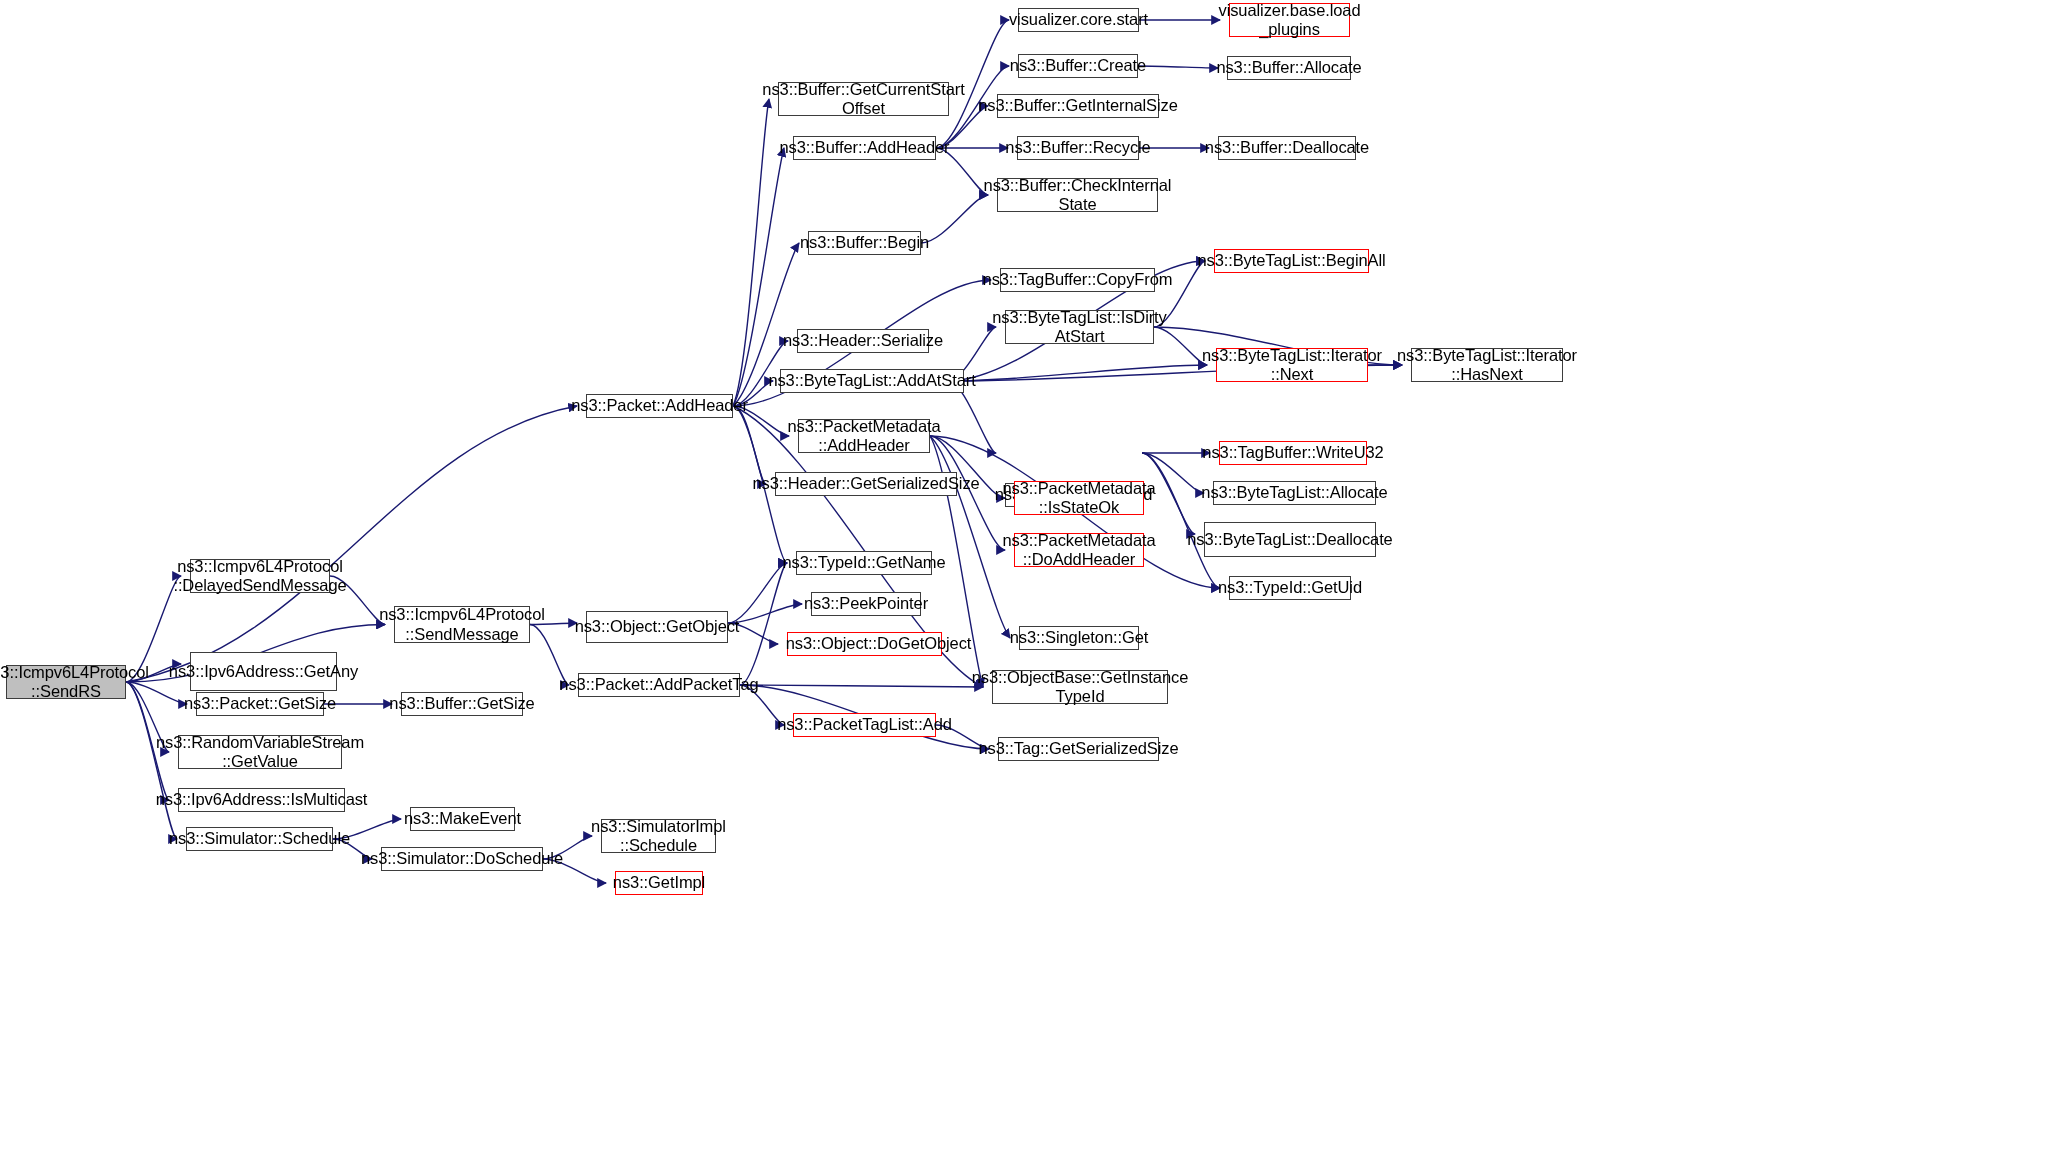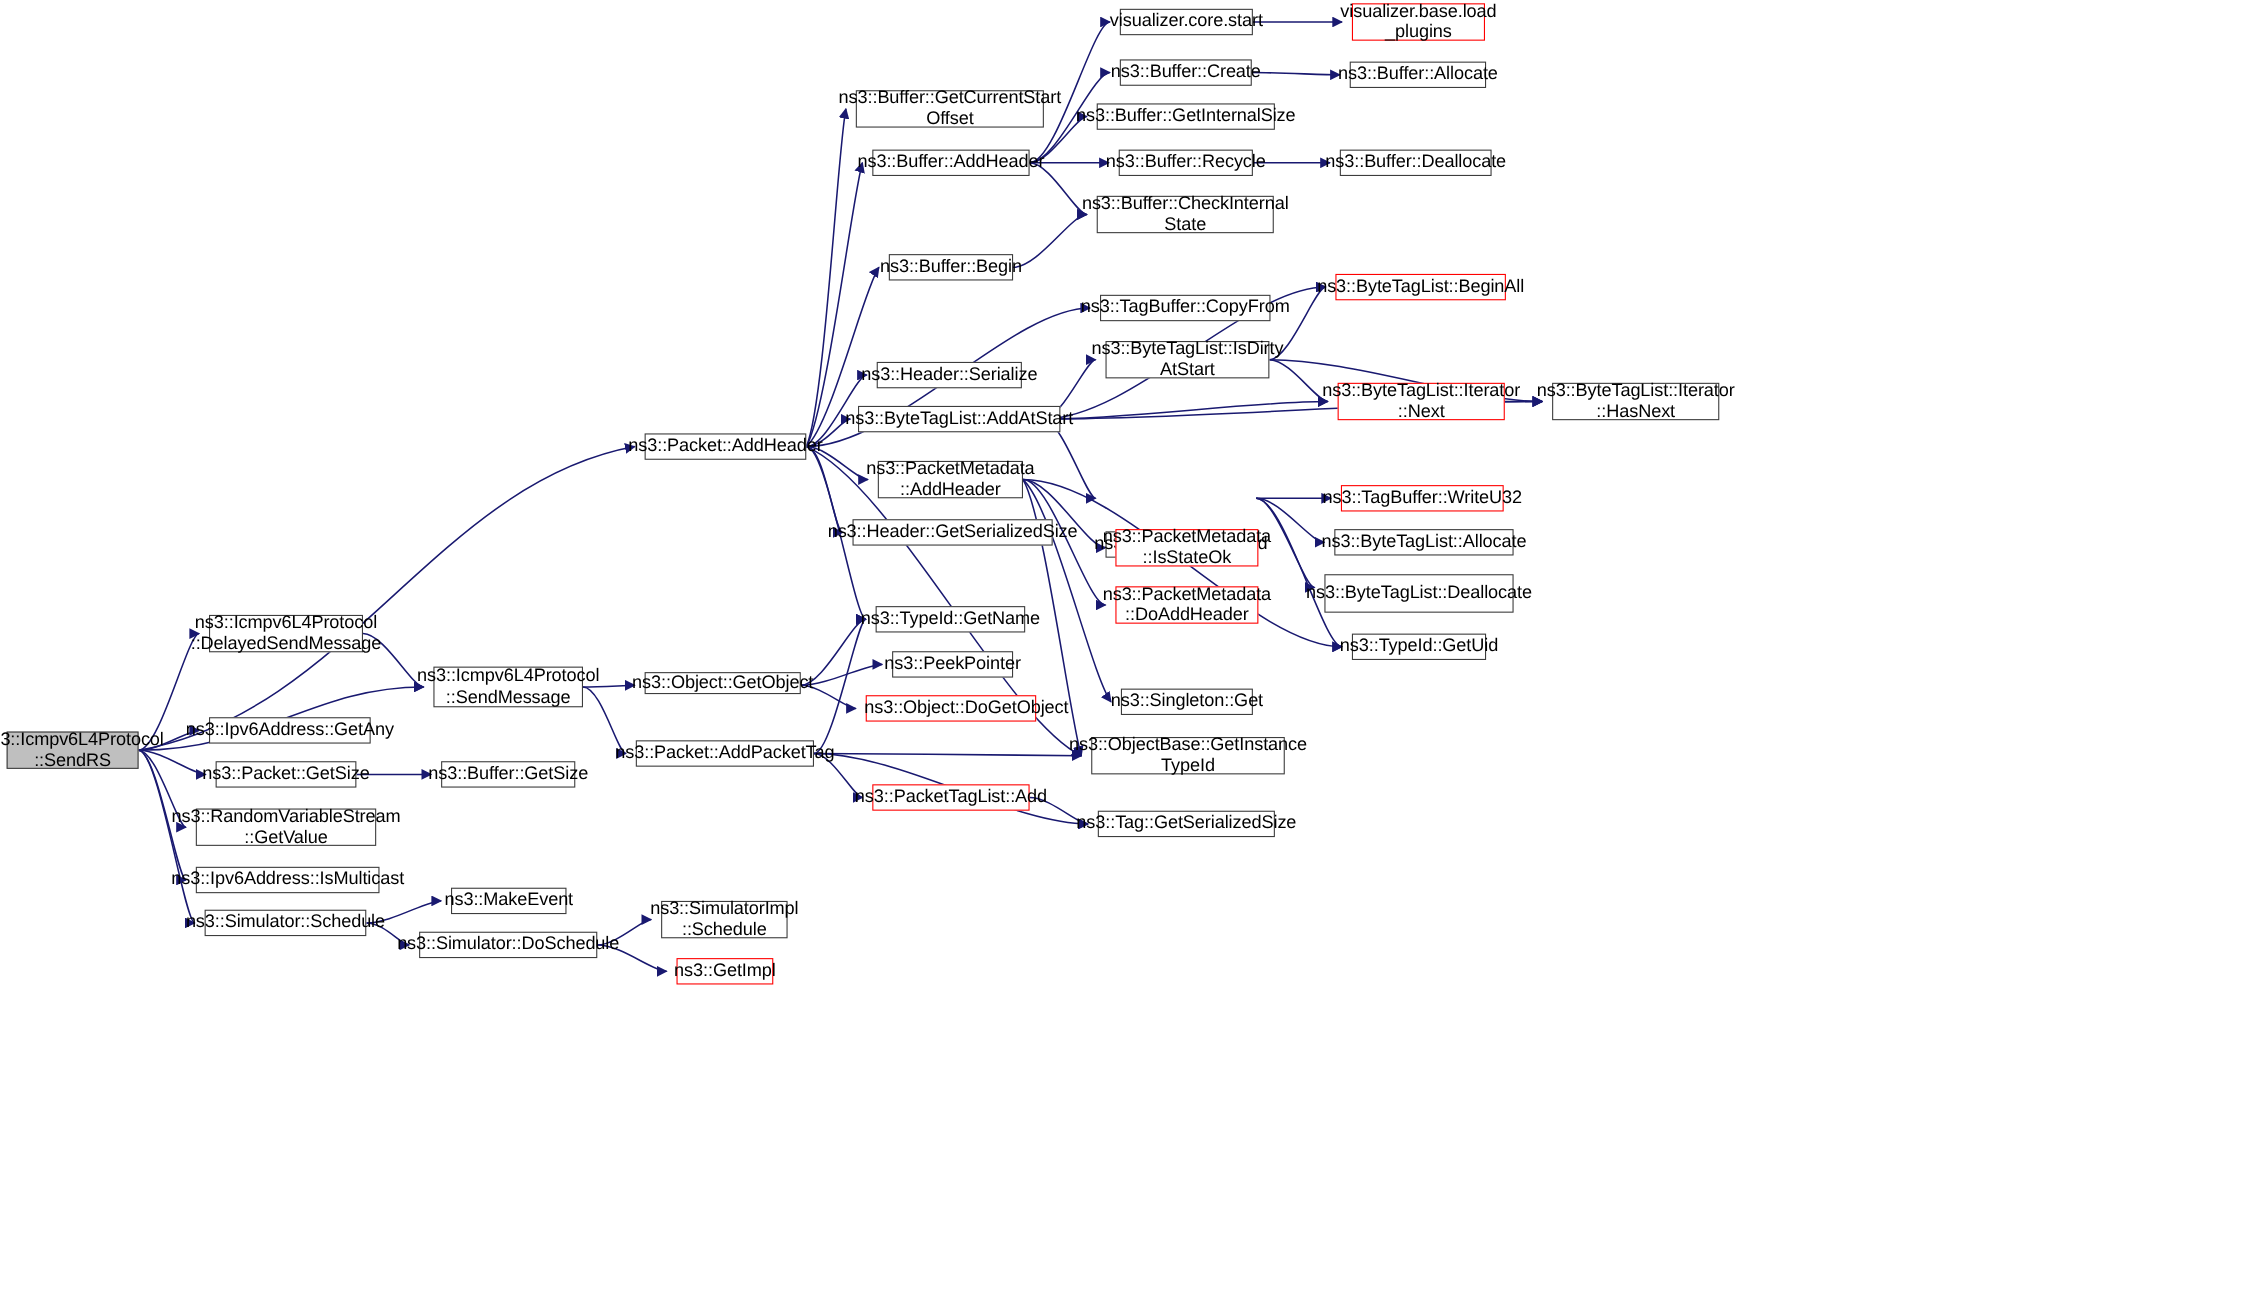--- a/index.html
+++ b/index.html
@@ -124,32 +124,32 @@
         <path d="M 930 436 C 956.9225 460.24 992.0775 613.76 1010 638" fill="none" stroke="#191970" stroke-width="1.4" marker-end="url(#arrow)"></path>
         <path d="M 930 436 C 1020.4475 436 1138.5525 588 1220 588" fill="none" stroke="#191970" stroke-width="1.4" marker-end="url(#arrow)"></path>
         <path d="M 930 436 C 948.755 466.12 973.245 656.88 983 687" fill="none" stroke="#191970" stroke-width="1.4" marker-end="url(#arrow)"></path>
       </g>
   </svg>
   <div id="nodes">
       <div class="node root" style="left: 6px; top: 665px; width: 120px; height: 34px;"><span class="lbl">ns3::Icmpv6L4Protocol
 ::SendRS</span></div>
       <div class="node" style="left: 190px; top: 559px; width: 140px; height: 34px;"><span class="lbl">ns3::Icmpv6L4Protocol
 ::DelayedSendMessage</span></div>
-      <div class="node" style="left: 190px; top: 652px; width: 147px; height: 24px;"><span class="lbl">ns3::Ipv6Address::GetAny</span></div>
+      <div class="node" style="left: 190px; top: 652px; width: 147px; height: 39px;"><span class="lbl">ns3::Ipv6Address::GetAny</span></div>
       <div class="node" style="left: 196px; top: 692px; width: 128px; height: 24px;"><span class="lbl">ns3::Packet::GetSize</span></div>
       <div class="node" style="left: 178px; top: 735px; width: 164px; height: 34px;"><span class="lbl">ns3::RandomVariableStream
 ::GetValue</span></div>
       <div class="node" style="left: 178px; top: 788px; width: 167px; height: 24px;"><span class="lbl">ns3::Ipv6Address::IsMulticast</span></div>
       <div class="node" style="left: 186px; top: 827px; width: 147px; height: 24px;"><span class="lbl">ns3::Simulator::Schedule</span></div>
       <div class="node" style="left: 394px; top: 606px; width: 136px; height: 37px;"><span class="lbl">ns3::Icmpv6L4Protocol
 ::SendMessage</span></div>
       <div class="node" style="left: 401px; top: 692px; width: 122px; height: 24px;"><span class="lbl">ns3::Buffer::GetSize</span></div>
       <div class="node" style="left: 410px; top: 807px; width: 105px; height: 24px;"><span class="lbl">ns3::MakeEvent</span></div>
       <div class="node" style="left: 381px; top: 847px; width: 162px; height: 24px;"><span class="lbl">ns3::Simulator::DoSchedule</span></div>
-      <div class="node" style="left: 586px; top: 611px; width: 142px; height: 20px;"><span class="lbl">ns3::Object::GetObject</span></div>
+      <div class="node" style="left: 586px; top: 611px; width: 142px; height: 32px;"><span class="lbl">ns3::Object::GetObject</span></div>
       <div class="node" style="left: 578px; top: 673px; width: 162px; height: 24px;"><span class="lbl">ns3::Packet::AddPacketTag</span></div>
       <div class="node" style="left: 601px; top: 819px; width: 115px; height: 34px;"><span class="lbl">ns3::SimulatorImpl
 ::Schedule</span></div>
       <div class="node red" style="left: 615px; top: 871px; width: 88px; height: 24px;"><span class="lbl">ns3::GetImpl</span></div>
       <div class="node" style="left: 586px; top: 394px; width: 147px; height: 24px;"><span class="lbl">ns3::Packet::AddHeader</span></div>
       <div class="node" style="left: 778px; top: 82px; width: 171px; height: 34px;"><span class="lbl">ns3::Buffer::GetCurrentStart
 Offset</span></div>
       <div class="node" style="left: 793px; top: 136px; width: 143px; height: 24px;"><span class="lbl">ns3::Buffer::AddHeader</span></div>
       <div class="node" style="left: 808px; top: 231px; width: 113px; height: 24px;"><span class="lbl">ns3::Buffer::Begin</span></div>
       <div class="node" style="left: 797px; top: 329px; width: 132px; height: 24px;"><span class="lbl">ns3::Header::Serialize</span></div>

